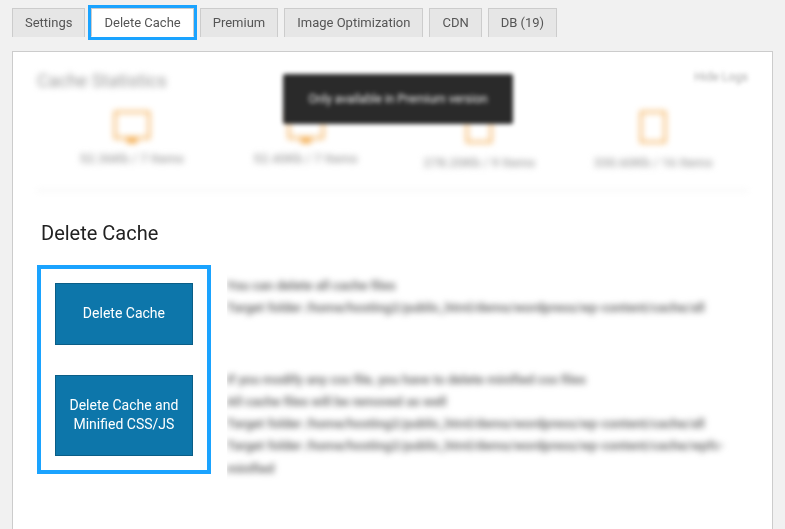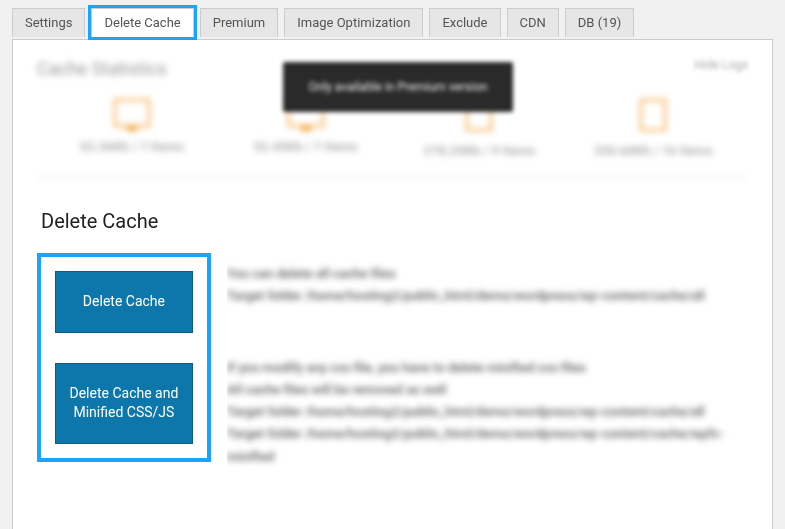--- a/index.html
+++ b/index.html
@@ -11,21 +11,21 @@
     width: 785px;
     height: 529px;
     overflow: hidden;
   }
   .wrap {
     padding: 8px 12px 0 12px;
   }
   .tabs {
     display: flex;
     gap: 6px;
-    margin-bottom: 2px;
+    margin-bottom: 14px;
   }
   .tab {
     background: #e6e6e6;
     border: 1px solid #ccc;
     padding: 6px 12px;
     font-size: 13px;
     color: #555;
     cursor: pointer;
     border-bottom: none;
   }
@@ -155,21 +155,20 @@
 </style>
 </head>
 <body>
 
 <div class="wrap">
   <div class="tabs">
     <div class="tab">Settings</div>
     <div class="tab active highlight">Delete Cache</div>
     <div class="tab">Premium</div>
     <div class="tab">Image Optimization</div>
-    <div class="tab">Exclude</div>
     <div class="tab">CDN</div>
     <div class="tab">DB (19)</div>
   </div>
 
   <div class="panel">
     <div class="stats-title">Cache Statistics</div>
     <div class="hide-logs">Hide Logs</div>
     <div class="tooltip">Only available in Premium version</div>
 
     <div class="stats-row">

